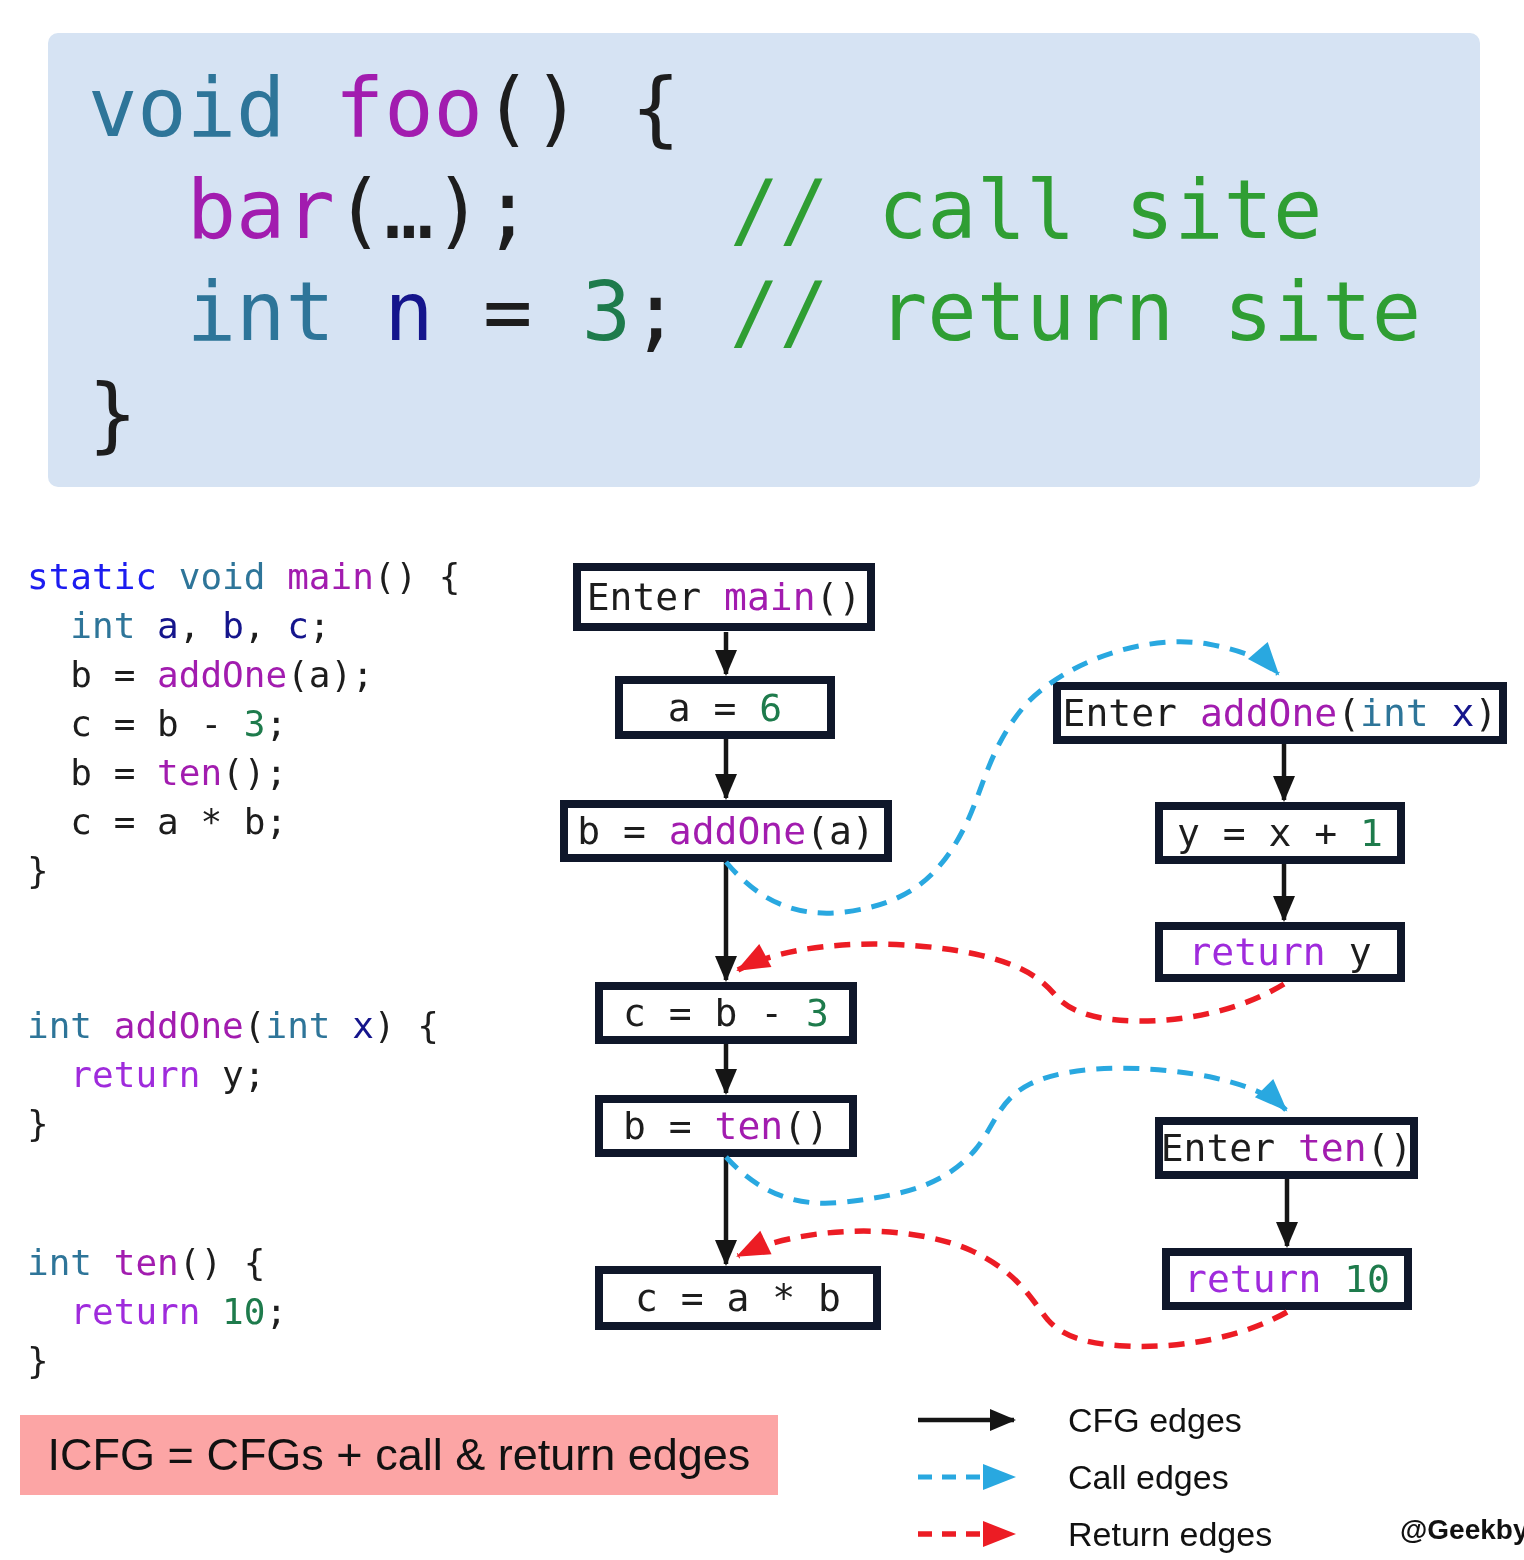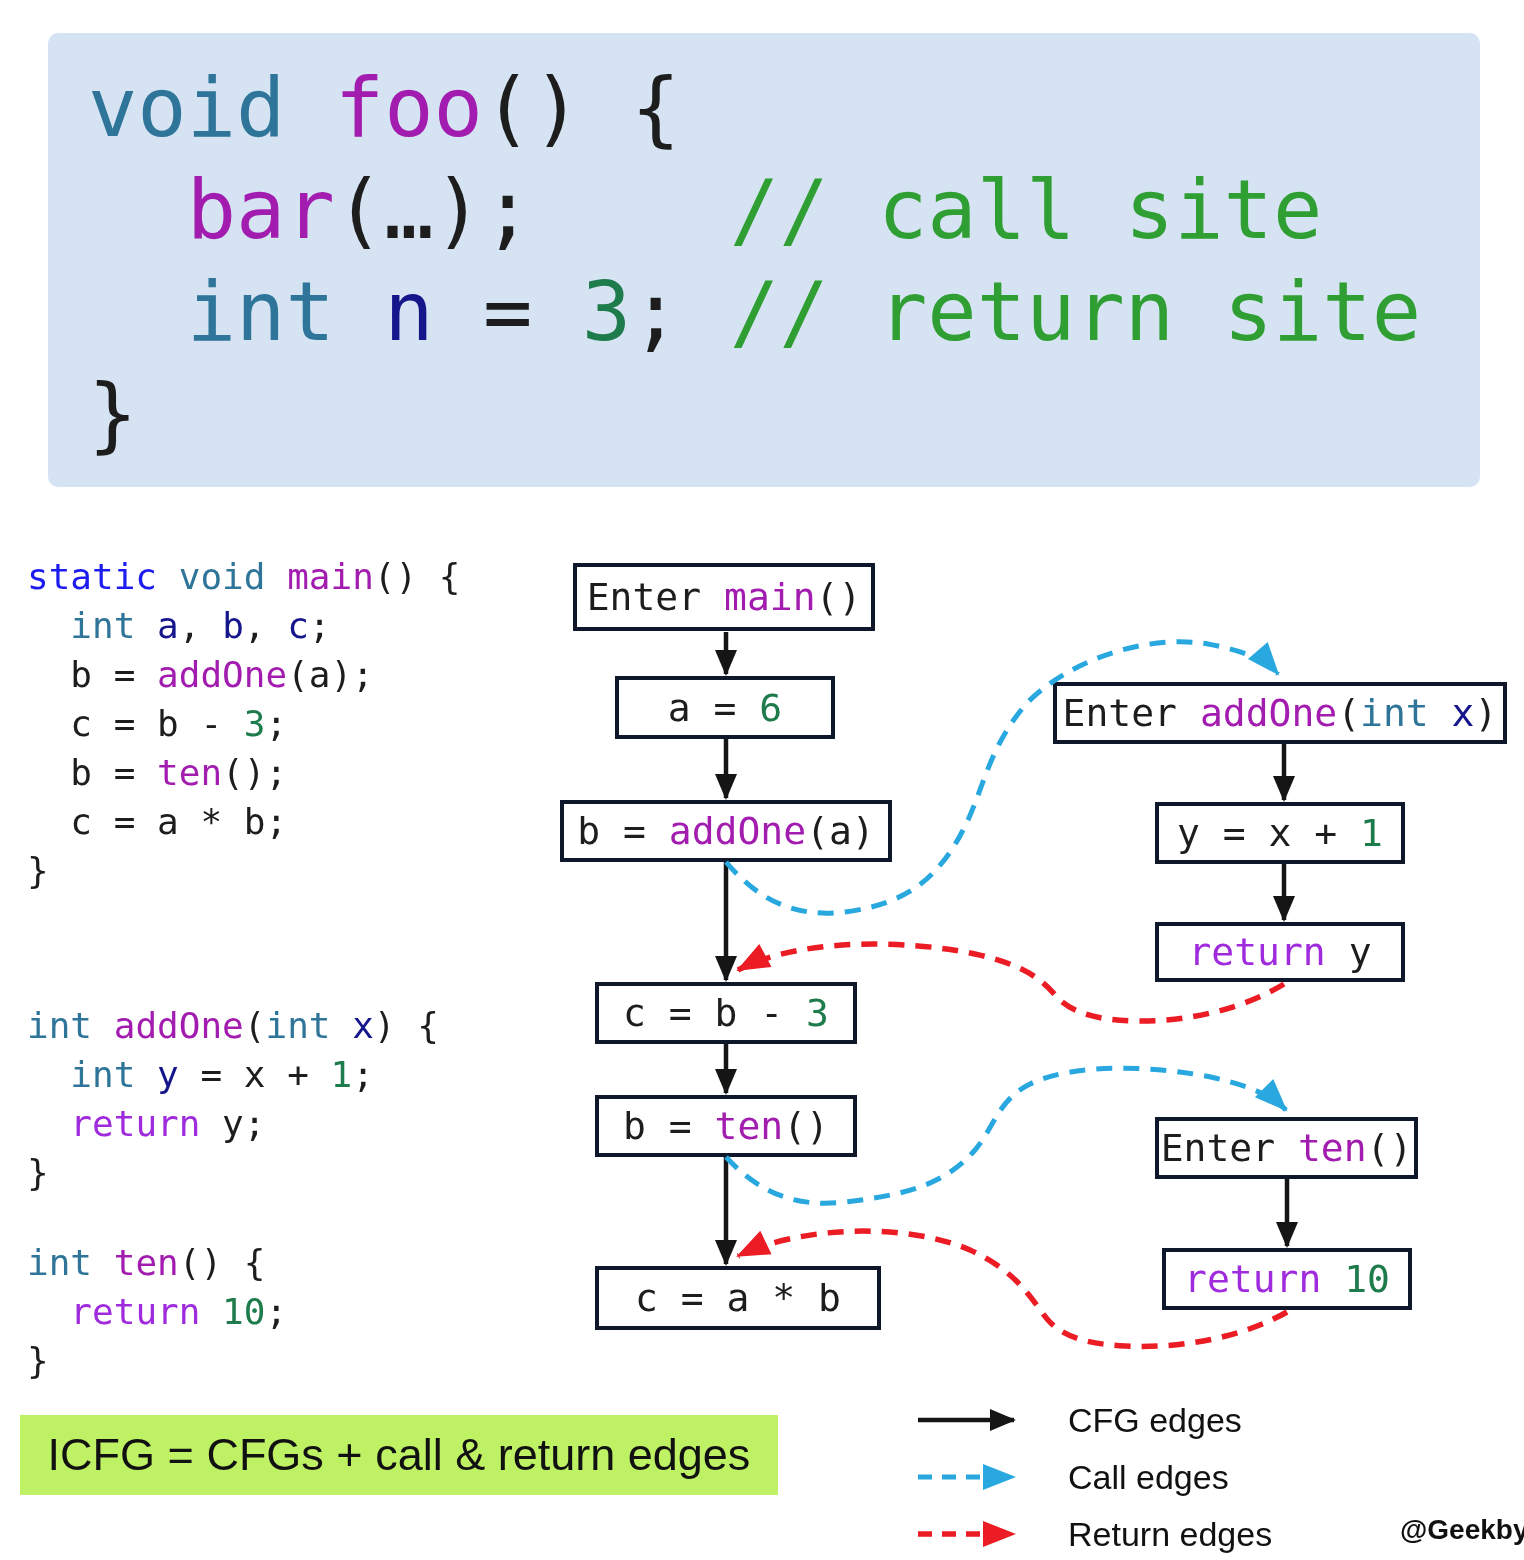--- a/index.html
+++ b/index.html
@@ -26,38 +26,38 @@
   }
   #foo-panel .codeline{font-size:82px;line-height:102px;}
 
   .code-block{position:absolute;left:27px;}
   .code-block .codeline{font-size:36px;line-height:49px;}
   #code-main{top:552px;}
   #code-addone{top:993px;margin-top:8px;}
   #code-ten{top:1238px;}
 
   .node{
-    position:absolute;background:#ffffff;border:4px solid #0f172a;
+    position:absolute;background:#ffffff;border:8px solid #0f172a;
     box-sizing:border-box;display:flex;align-items:center;justify-content:center;
     font-size:38px;white-space:pre;z-index:2;
   }
 
   #edges{position:absolute;left:0;top:0;z-index:10;pointer-events:none;}
 
   .legend-label{
     position:absolute;left:1068px;height:44px;display:flex;align-items:center;
     font-family:"Liberation Sans",sans-serif;font-size:34px;color:#111;
   }
   #legend-label-cfg{top:1398px;}
   #legend-label-call{top:1455px;}
   #legend-label-return{top:1512px;}
 
   #banner{
     position:absolute;left:20px;top:1415px;width:758px;height:80px;
-    background:#bef264;display:flex;align-items:center;justify-content:center;
+    background:#fca5a5;display:flex;align-items:center;justify-content:center;
     font-family:"Liberation Sans",sans-serif;font-size:45px;color:#111;
   }
   #watermark{
     position:absolute;left:1400px;top:1514px;
     font-family:"Liberation Sans",sans-serif;font-size:28px;font-weight:700;color:#111;
   }
 </style>
 </head>
 <body>
 
@@ -73,21 +73,20 @@
   <div class="codeline"><span class="tok t-p">  </span><span class="tok t-k">int</span><span class="tok t-p"> </span><span class="tok t-n">a</span><span class="tok t-p">, </span><span class="tok t-n">b</span><span class="tok t-p">, </span><span class="tok t-n">c</span><span class="tok t-p">;</span></div>
   <div class="codeline"><span class="tok t-p">  b = </span><span class="tok t-f">addOne</span><span class="tok t-p">(a);</span></div>
   <div class="codeline"><span class="tok t-p">  c = b - </span><span class="tok t-g">3</span><span class="tok t-p">;</span></div>
   <div class="codeline"><span class="tok t-p">  b = </span><span class="tok t-f">ten</span><span class="tok t-p">();</span></div>
   <div class="codeline"><span class="tok t-p">  c = a * b;</span></div>
   <div class="codeline"><span class="tok t-p">}</span></div>
 </div>
 
 <div id="code-addone" class="code-block">
   <div class="codeline"><span class="tok t-k">int</span><span class="tok t-p"> </span><span class="tok t-f">addOne</span><span class="tok t-p">(</span><span class="tok t-k">int</span><span class="tok t-p"> </span><span class="tok t-n">x</span><span class="tok t-p">) {</span></div>
-  <div class="codeline"><span class="tok t-p">  </span><span class="tok t-k">int</span><span class="tok t-p"> </span><span class="tok t-n">y</span><span class="tok t-p"> = x + </span><span class="tok t-g">1</span><span class="tok t-p">;</span></div>
   <div class="codeline"><span class="tok t-p">  </span><span class="tok t-r">return</span><span class="tok t-p"> y;</span></div>
   <div class="codeline"><span class="tok t-p">}</span></div>
 </div>
 
 <div id="code-ten" class="code-block">
   <div class="codeline"><span class="tok t-k">int</span><span class="tok t-p"> </span><span class="tok t-f">ten</span><span class="tok t-p">() {</span></div>
   <div class="codeline"><span class="tok t-p">  </span><span class="tok t-r">return</span><span class="tok t-p"> </span><span class="tok t-g">10</span><span class="tok t-p">;</span></div>
   <div class="codeline"><span class="tok t-p">}</span></div>
 </div>
 

